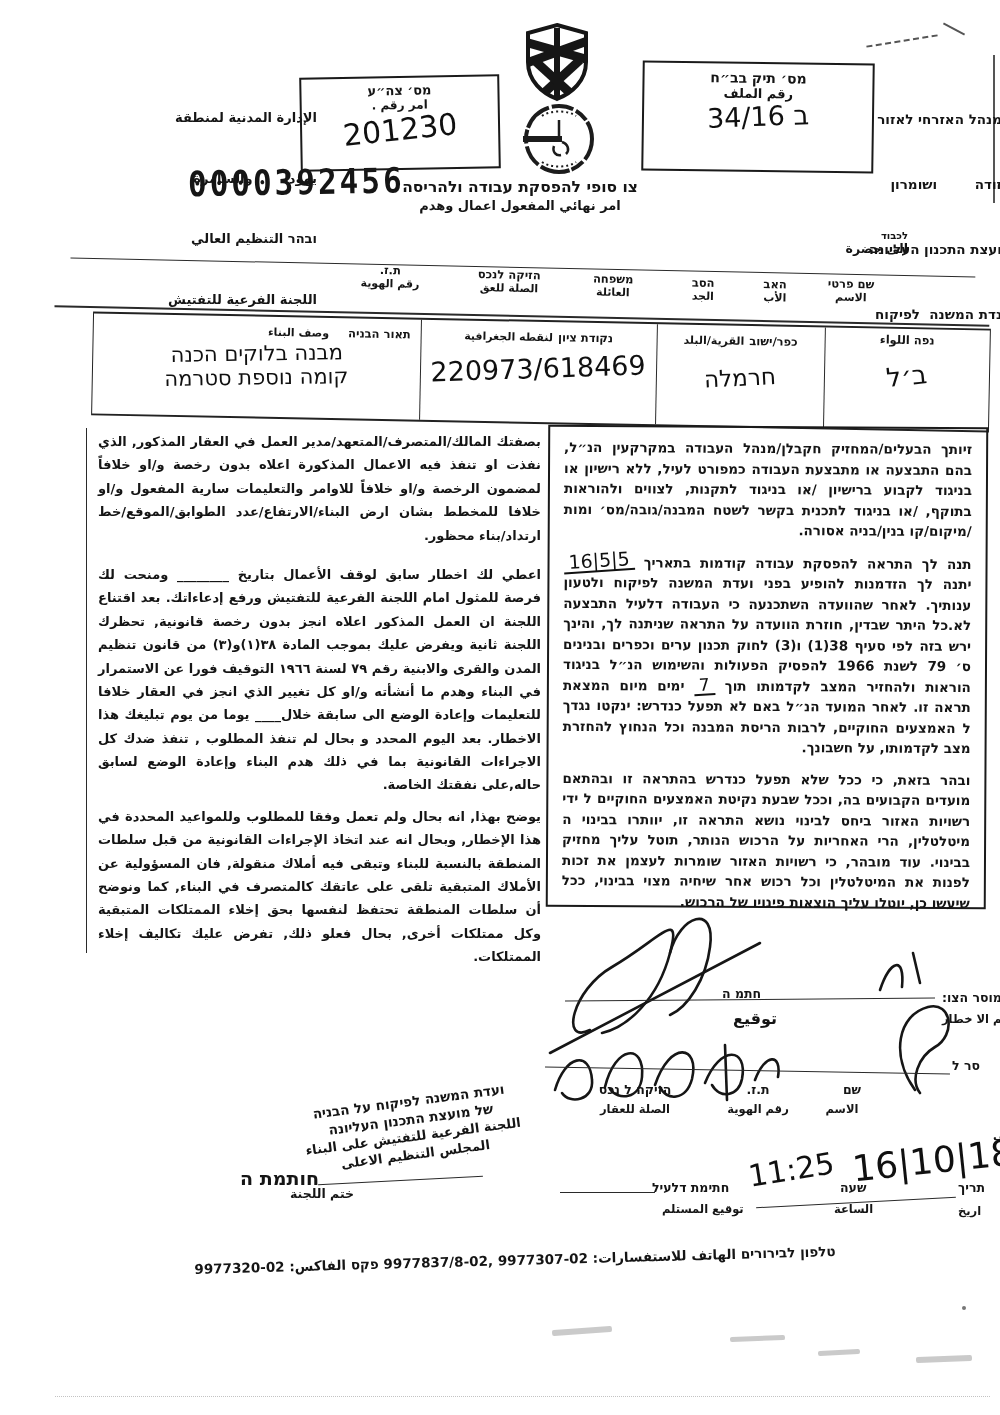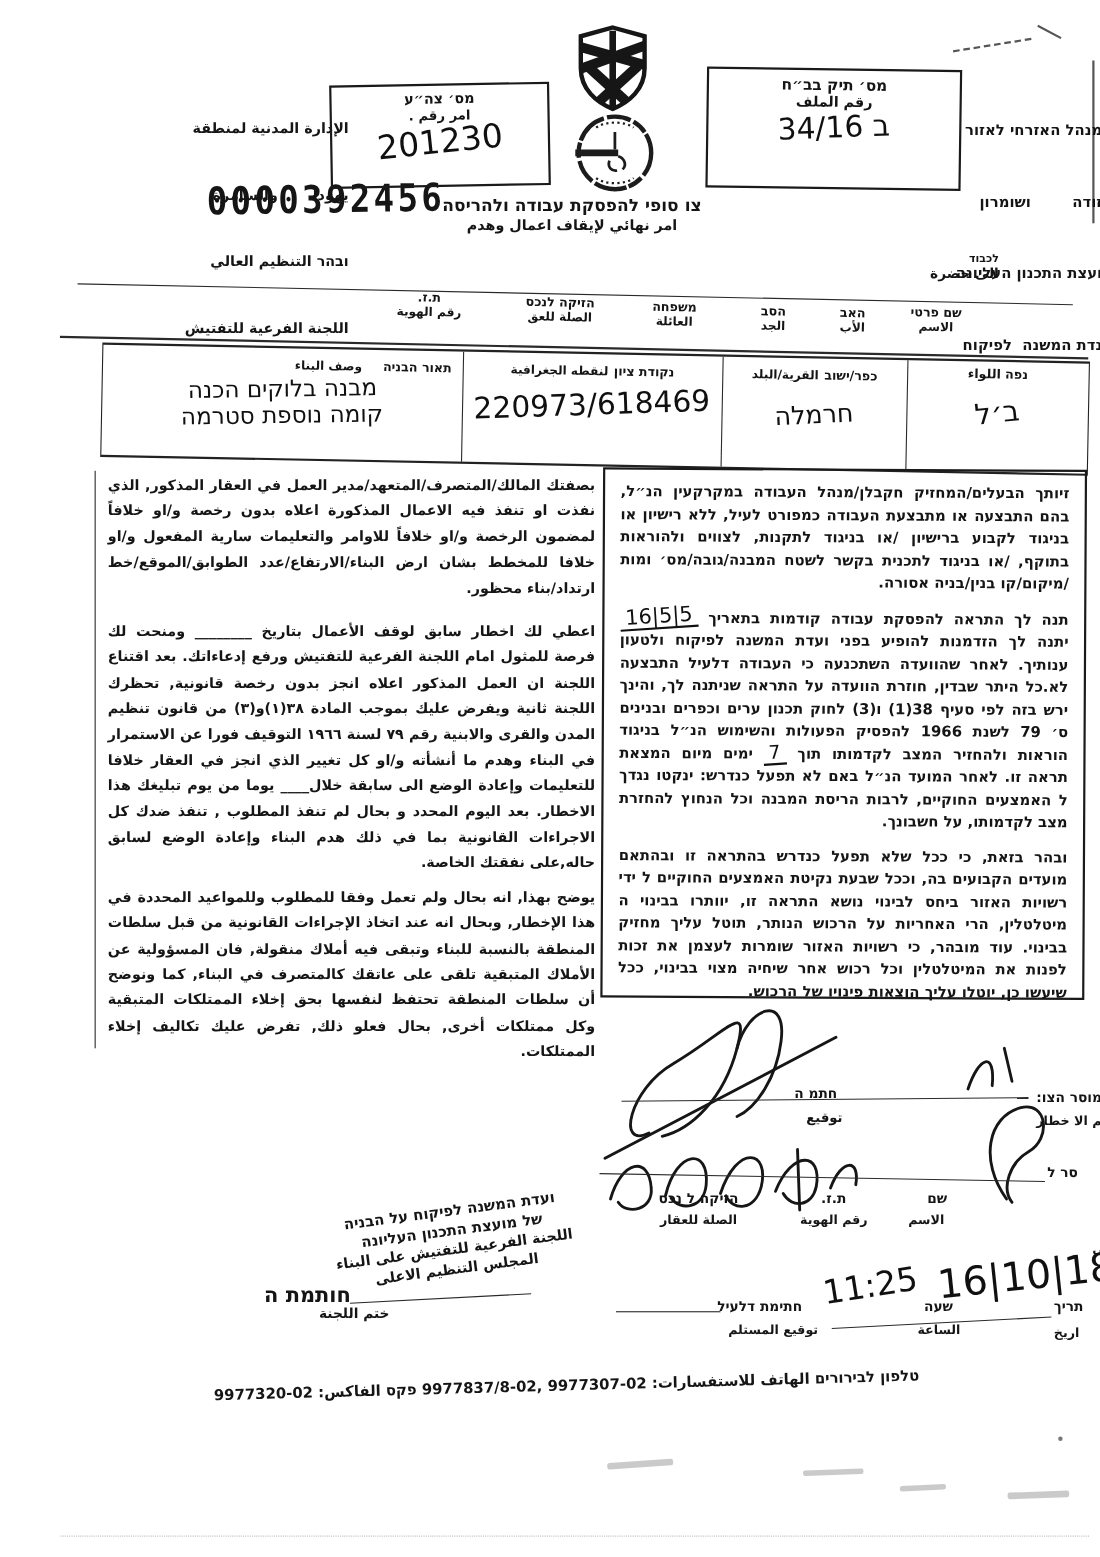--- a/index.html
+++ b/index.html
@@ -80,21 +80,21 @@
 
   <div class="abs rt" style="left:806px;top:66px;width:196px;font-size:13.5px;line-height:1.6;white-space:pre;">
     <div class="b">מנהל האזרחי לאזור</div>
     <div class="b">זודה        ושומרון</div>
     <div class="b">ועצת התכנון העליונה</div>
     <div class="b">נדת המשנה  לפיקוח</div>
   </div>
 
   <div class="abs ctr" style="left:330px;top:178px;width:380px;">
     <div class="b" style="font-size:15.5px;">צו סופי להפסקת עבודה ולהריסה</div>
-    <div class="b" style="font-size:13px;margin-top:2px;">امر نهائي لإيقاف اعمال وهدم</div>
+    <div class="b" style="font-size:13px;margin-top:2px;">امر نهائي المفعول اعمال وهدم</div>
   </div>
 
   <div class="abs rt" style="left:818px;top:230px;width:90px;">
     <div class="b" style="font-size:10px;">לכבוד</div>
     <div class="b" style="font-size:12.5px;">الى حضرة</div>
   </div>
 
   <div class="abs" style="left:55px;top:255px;width:935px;height:64px;transform:rotate(1.2deg);">
     <div class="abs hline" style="left:15px;top:12px;width:905px;"></div>
     <div class="abs hline" style="left:0px;top:60px;width:935px;border-top-width:2px;"></div>
@@ -185,21 +185,21 @@
         <path d="M85,192 C95,150 125,148 122,182 C120,204 98,206 90,194"></path>
         <path d="M135,190 C150,145 180,150 172,184 C166,206 146,206 140,192"></path>
         <path d="M185,188 C200,150 228,152 222,184 C218,202 200,204 192,190"></path>
         <path d="M235,185 C245,158 262,158 258,182 M205,150 L207,205"></path>
       </g>
     </svg>
   </div>
 
   <div class="abs hline" style="left:565px;top:999px;width:370px;transform:rotate(-0.5deg);"></div>
   <div class="abs b" style="left:722px;top:986px;font-size:12.5px;">חתמ ה</div>
-  <div class="abs b" style="left:733px;top:1009px;font-size:12px;">توقيع</div>
+  <div class="abs b" style="left:733px;top:1009px;font-size:16px;">توقيع</div>
   <div class="abs b" style="left:942px;top:990px;font-size:12.5px;white-space:nowrap;">ז מוסר הצו:</div>
   <div class="abs b" style="left:942px;top:1012px;font-size:11.5px;white-space:nowrap;">؛ مسلم الا خطار</div>
 
   <div class="abs hline" style="left:545px;top:1070px;width:405px;transform:rotate(1deg);"></div>
   <div class="abs b" style="left:952px;top:1058px;font-size:12.5px;white-space:nowrap;">סר ל</div>
   <div class="abs b" style="left:952px;top:1128px;font-size:11.5px;white-space:nowrap;margin-left:41px;">م الى</div>
   <div class="abs b ctr" style="left:822px;top:1082px;width:60px;font-size:12.5px;">שם</div>
   <div class="abs b ctr" style="left:812px;top:1102px;width:60px;font-size:11.5px;">الاسم</div>
   <div class="abs b ctr" style="left:728px;top:1082px;width:60px;font-size:12.5px;">ת.ז.</div>
   <div class="abs b ctr" style="left:718px;top:1102px;width:80px;font-size:11.5px;">رقم الهوية</div>

